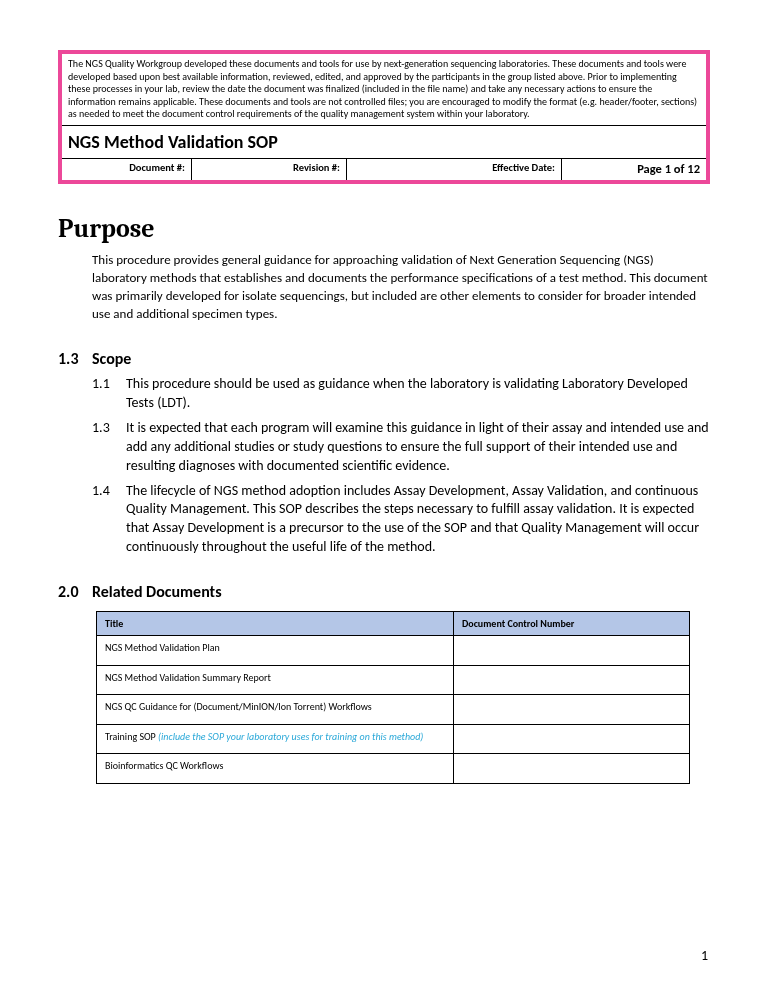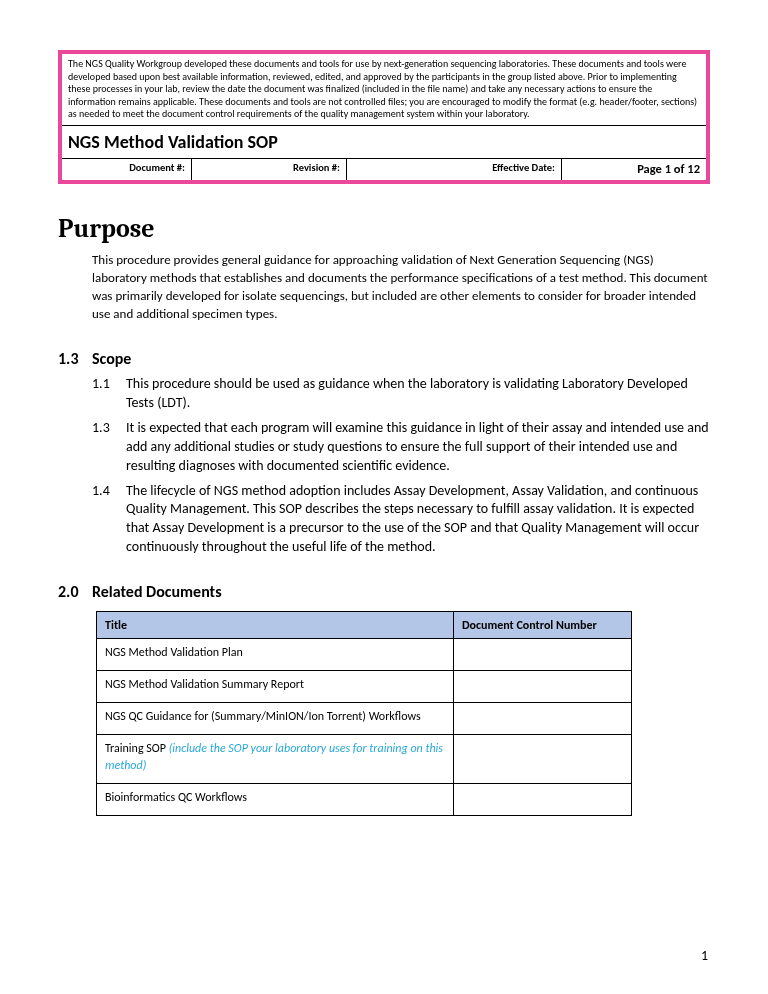--- a/index.html
+++ b/index.html
@@ -61,24 +61,24 @@
     font-weight: bold;
     margin: 24px 0 6px 0;
   }
   h2.section-heading .num { display: inline-block; width: 34px; }
   .numbered-list { margin-left: 34px; }
   .numbered-list .item { display: flex; margin-bottom: 6px; font-size: 14px; justify-content: center; }
   .numbered-list .item .n { width: 34px; flex: 0 0 34px; }
   .numbered-list .item .t { flex: 1; line-height: 1.35; }
   table.related {
     border-collapse: collapse;
-    width: 536px;
+    width: 594px;
     margin-left: 38px;
     margin-top: 8px;
-    font-size: 12px;
+    font-size: 10px;
   }
   table.related th, table.related td {
     border: 1px solid #000;
     padding: 5px 8px 10px 8px;
     text-align: left;
     vertical-align: top;
   }
   table.related th {
     background: #b4c6e7;
     font-weight: bold;
@@ -142,21 +142,21 @@
   <tbody>
     <tr>
       <td>NGS Method Validation Plan</td>
       <td></td>
     </tr>
     <tr>
       <td>NGS Method Validation Summary Report</td>
       <td></td>
     </tr>
     <tr>
-      <td>NGS QC Guidance for (Summary/MinION/Ion Torrent) Workflows</td>
+      <td>NGS QC Guidance for (Document/MinION/Ion Torrent) Workflows</td>
       <td></td>
     </tr>
     <tr>
       <td><span>Training SOP </span><span class="training-note">(include the SOP your laboratory uses for training on this method)</span></td>
       <td></td>
     </tr>
     <tr>
       <td>Bioinformatics QC Workflows</td>
       <td></td>
     </tr>

